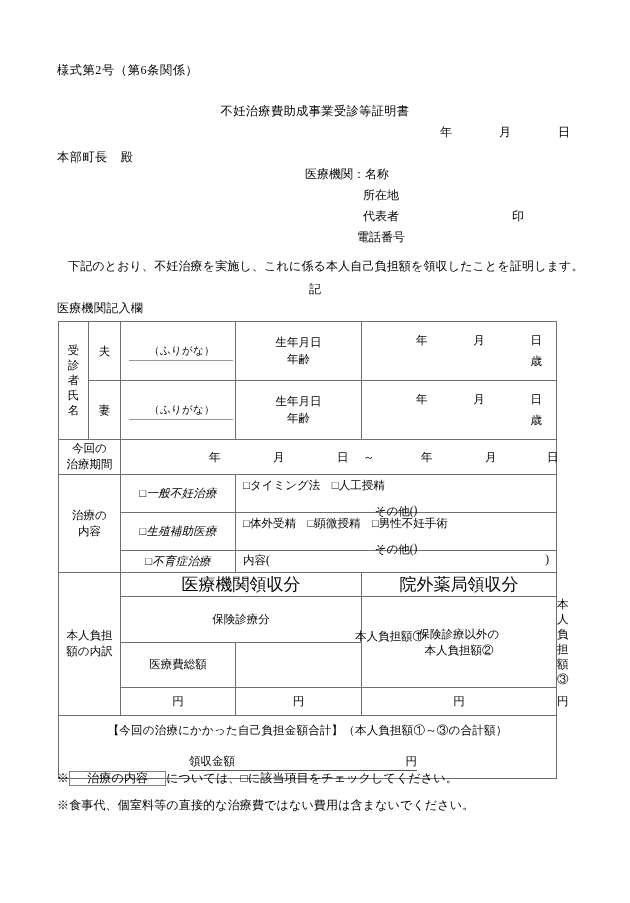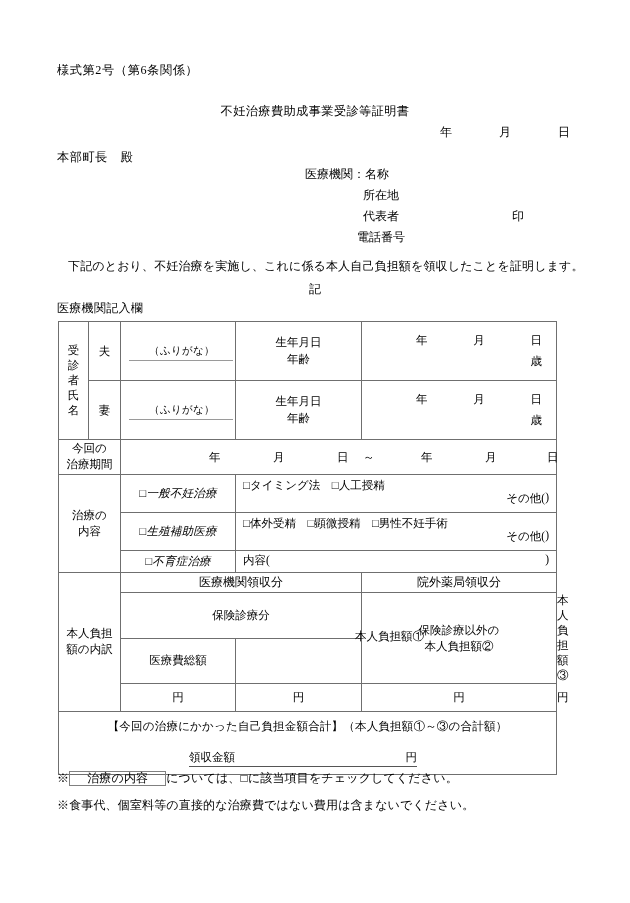--- a/index.html
+++ b/index.html
@@ -231,23 +231,23 @@
   .detail-two .row-a {
     position: absolute;
     left: 7px;
     top: 3px;
     white-space: nowrap;
   }
   .detail-two .row-b {
     position: absolute;
     left: 7px;
     right: 7px;
-    top: 16px;
+    top: 29px;
     display: flex;
-    justify-content: flex-end;
+    justify-content: center;
     white-space: nowrap;
   }
   .detail-one {
     height: 21px;
     position: relative;
   }
   .detail-one .inner {
     position: absolute;
     left: 7px;
     right: 7px;
@@ -261,21 +261,21 @@
 
   
   .cost-label {
     width: 60px;
     line-height: 1.35;
   }
   .cost-label span { display: block; }
 
   .cost-head {
     height: 19px;
-    font-size: 12px;
+    font-size: 17px;
   }
   .cost-sub {
     height: 19px;
     font-size: 11.5px;
   }
   .cost-sub2 {
     height: 19px;
     font-size: 11.5px;
   }
   .cost-two-line {

